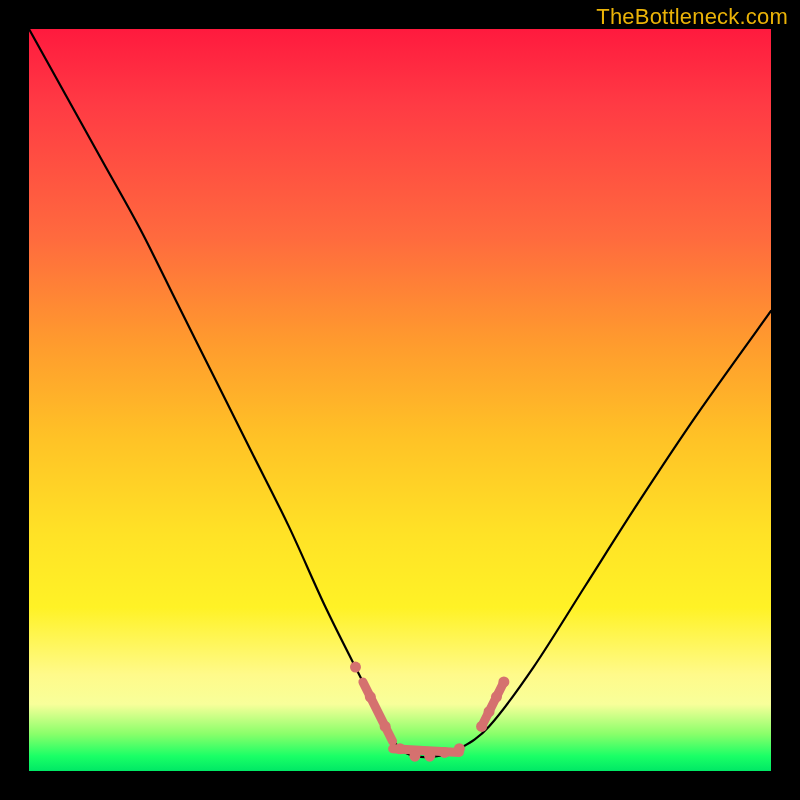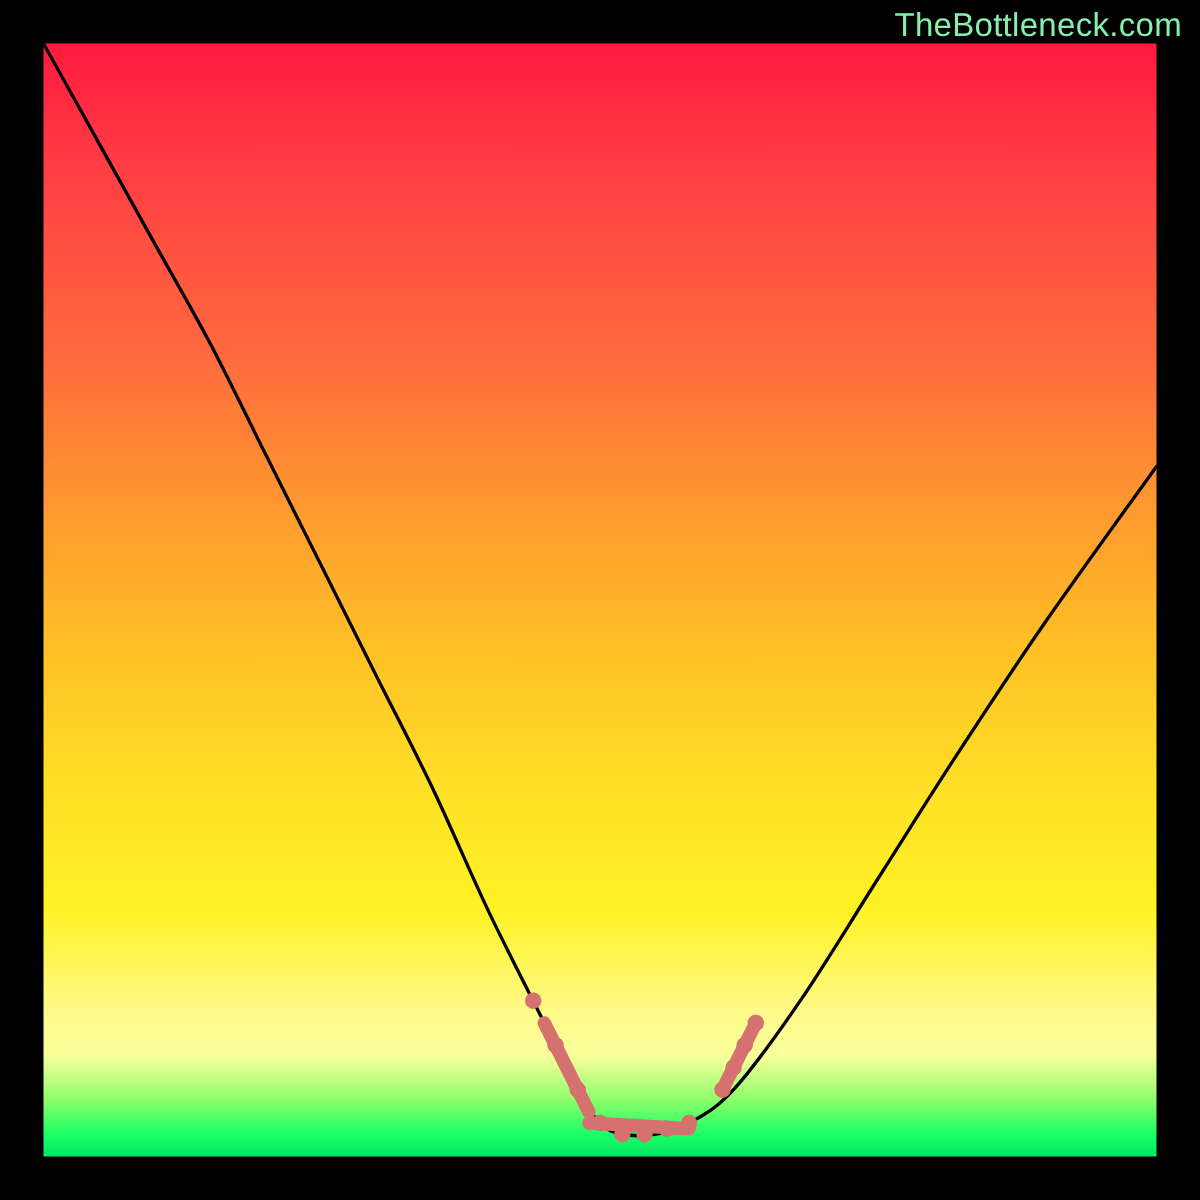--- a/index.html
+++ b/index.html
@@ -39,21 +39,21 @@
       #f8ff9a 91%,
       #8aff6a 95%,
       #1aff66 98%,
       #00e865 100%
     );
   }
   .watermark {
     position: absolute;
     top: 4px;
     right: 12px;
-    color: #86efac;
+    color: #eab308;
     font-size: 22px;
     font-weight: 500;
     letter-spacing: 0.2px;
     user-select: none;
   }
   svg.curve {
     position: absolute;
     left: 0;
     top: 0;
     width: 742px;

